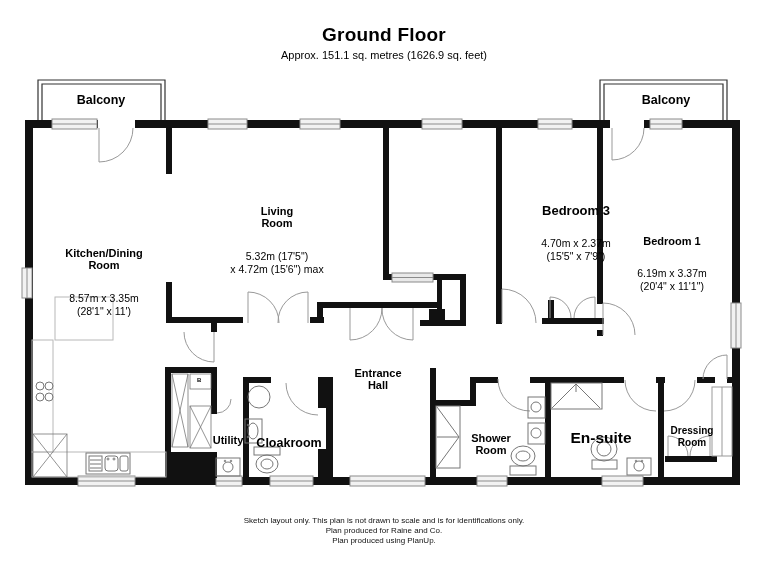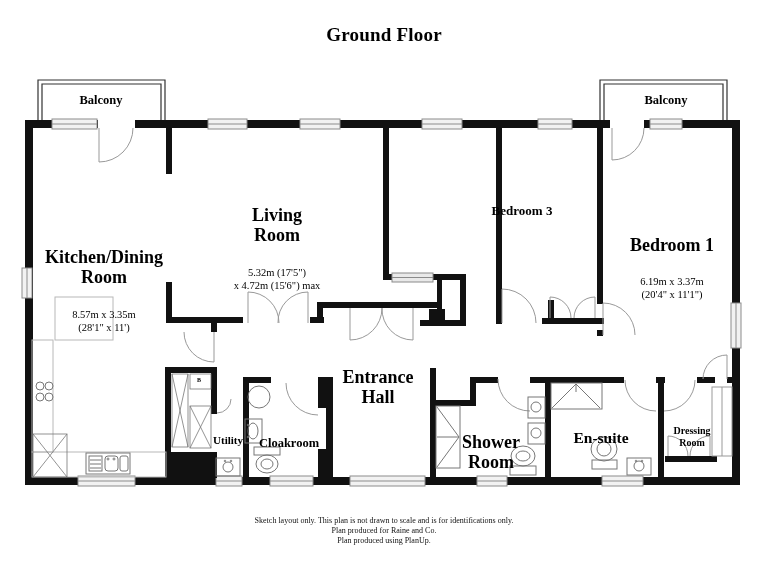--- a/index.html
+++ b/index.html
@@ -1,39 +1,40 @@
 <!DOCTYPE html>
 <html><head>
 <meta charset="utf-8">
 <style>
   html,body{margin:0;padding:0;background:#ffffff;}
   .page{position:relative;width:768px;height:576px;background:#fff;overflow:hidden;
-        font-family:Liberation Serif, serif;color:#000;}
+        font-family:Liberation Sans, sans-serif;color:#000;}
   .abs{position:absolute;}
   .ctr{transform:translateX(-50%);text-align:center;}
   .title{font-size:19px;font-weight:bold;letter-spacing:.2px;}
   .subtitle{font-size:11px;}
   .room-label{position:absolute;transform:translateX(-50%);text-align:center;
               white-space:pre-line;line-height:1.16;}
-  .rn{font-weight:bold;font-size:18px;}
+  .rn{font-weight:bold;font-size:11px;}
   .rd{font-size:10.5px;margin-top:1px;line-height:1.25;}
   .f13 .rn{font-size:13px;} .f11 .rn{font-size:11px;} .f125 .rn{font-size:12.5px;}
   .f15 .rn{font-size:15.5px;} .f10 .rn{font-size:10px;line-height:1.25;}
   .balcony-label{position:absolute;transform:translateX(-50%);font-weight:bold;font-size:12.5px;}
   .boiler{position:absolute;font-size:6px;font-weight:bold;}
   .total{font-size:13.5px;}
   .note{font-size:8px;color:#111;}
   svg{position:absolute;left:0;top:0;}
 </style>
 </head>
 <body>
 
 <div class="page">
 
   <div class="abs ctr title" style="left:384px;top:24px;">Ground Floor</div>
+  <div class="abs ctr subtitle" style="left:384px;top:49px;">Approx. 151.1 sq. metres (1626.9 sq. feet)</div>
 
   <svg width="768" height="576" viewBox="0 0 768 576">
 
     <g stroke="#333" stroke-width="1.2" fill="none">
       <path d="M38,120 V80 H165 V120"></path>
       <path d="M42,120 V84 H161 V120"></path>
     </g>
     <g stroke="#333" stroke-width="1.2" fill="none">
       <path d="M600,120 V80 H727 V120"></path>
       <path d="M604,120 V84 H723 V120"></path>
@@ -262,22 +263,24 @@
 Room</div>
     <div class="rd">8.57m x 3.35m
 (28'1" x 11')</div>
   </div>
   <div class="room-label" style="left:277px;top:186px;">
     <div class="rn">Living
 Room</div>
     <div class="rd">5.32m (17'5")
 x 4.72m (15'6") max</div>
   </div>
-  <div class="room-label f13" style="left:522px;top:184px;">
+  <div class="room-label f13" style="left:576px;top:184px;">
     <div class="rn">Bedroom 3</div>
+    <div class="rd">4.70m x 2.37m
+(15'5" x 7'9")</div>
   </div>
   <div class="room-label" style="left:672px;top:216px;">
     <div class="rn">Bedroom 1</div>
     <div class="rd">6.19m x 3.37m
 (20'4" x 11'1")</div>
   </div>
   <div class="room-label" style="left:378px;top:348px;">
     <div class="rn">Entrance
 Hall</div>
   </div>

